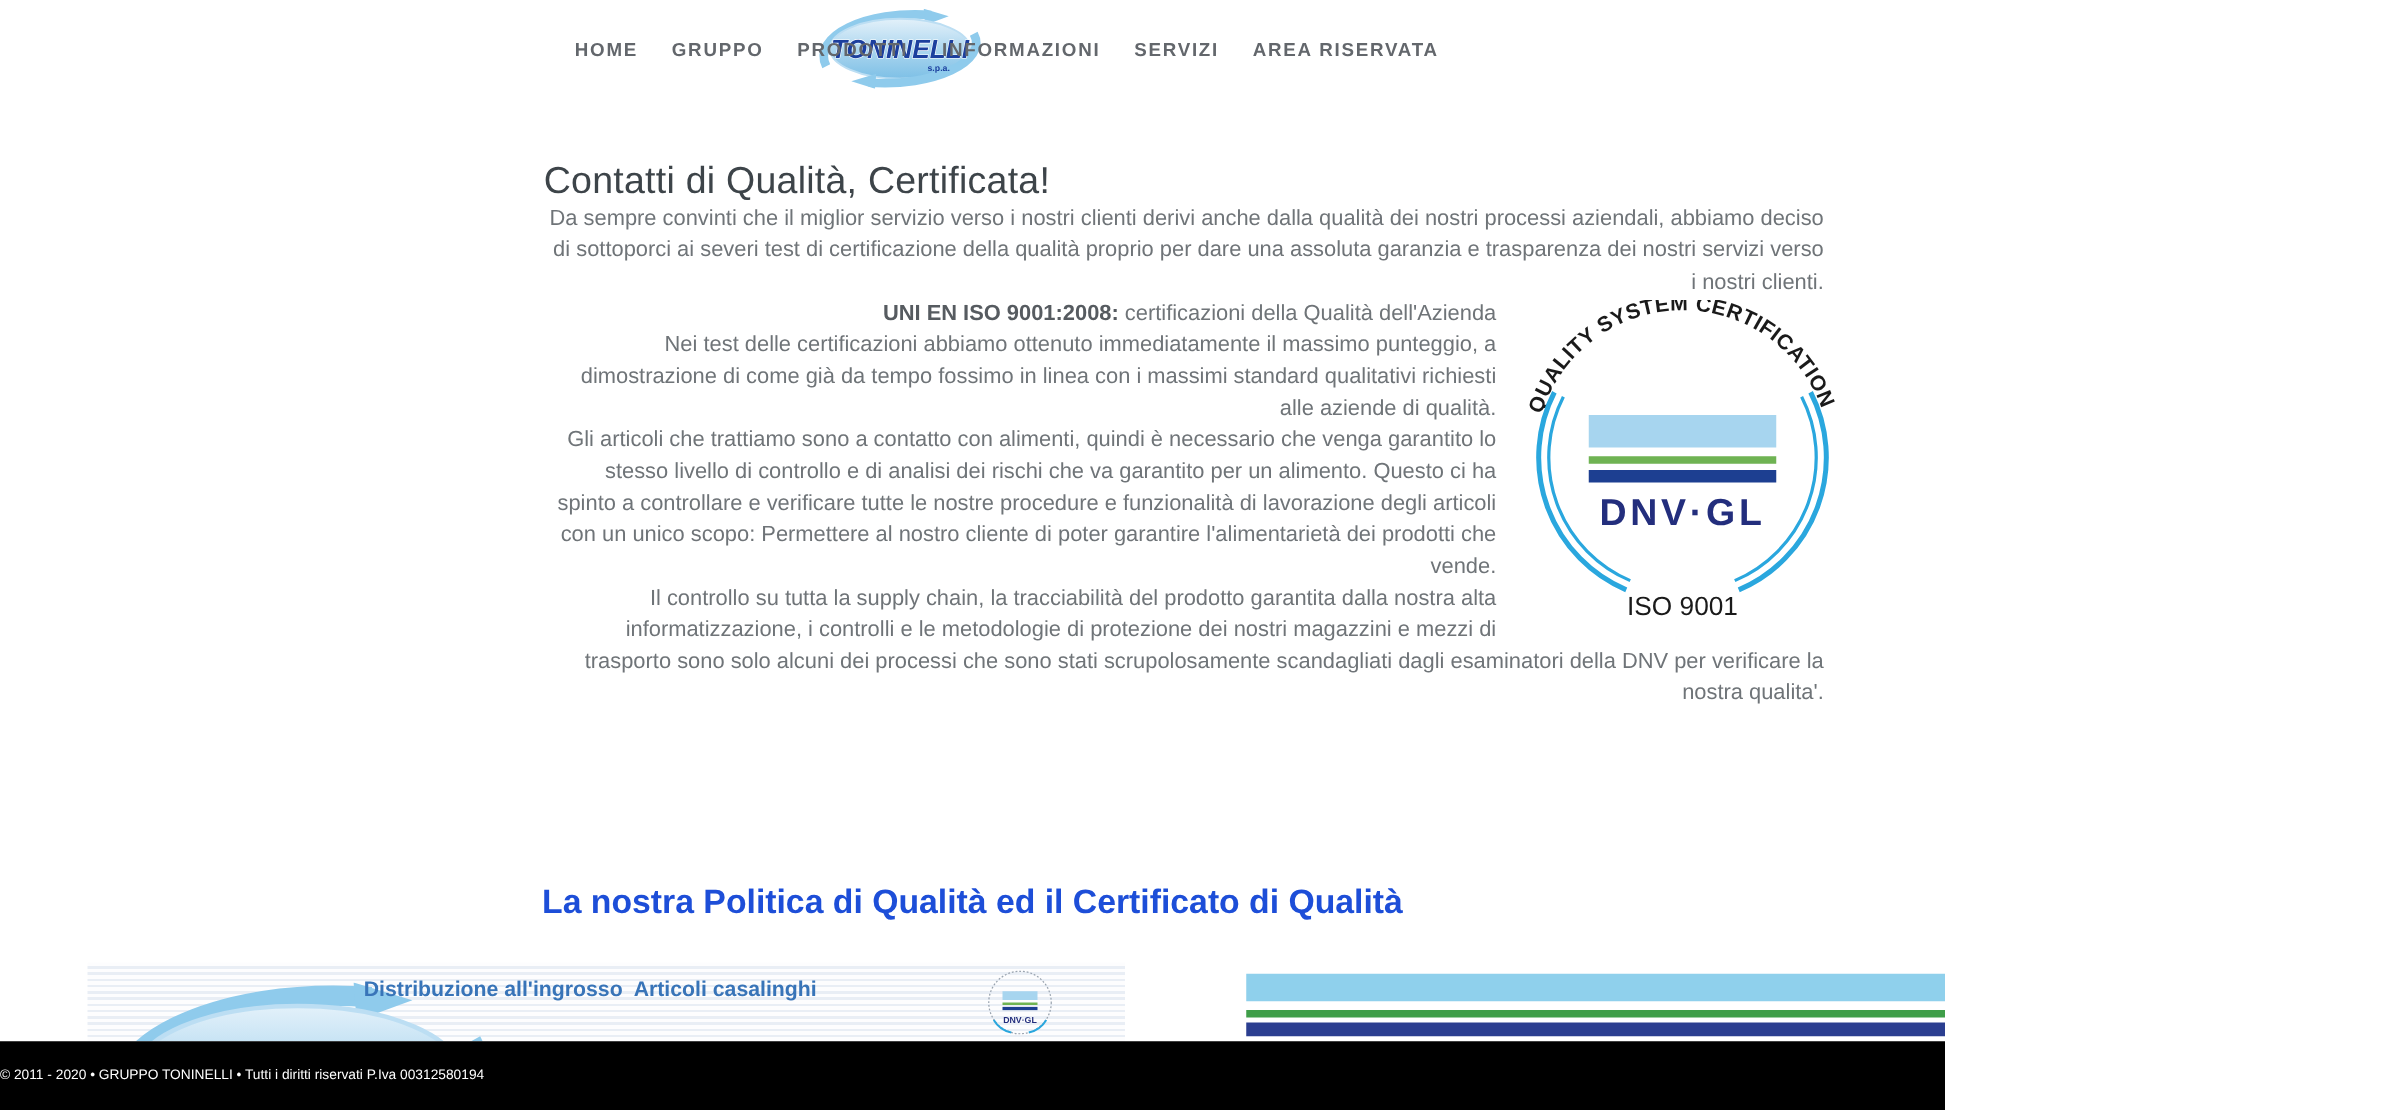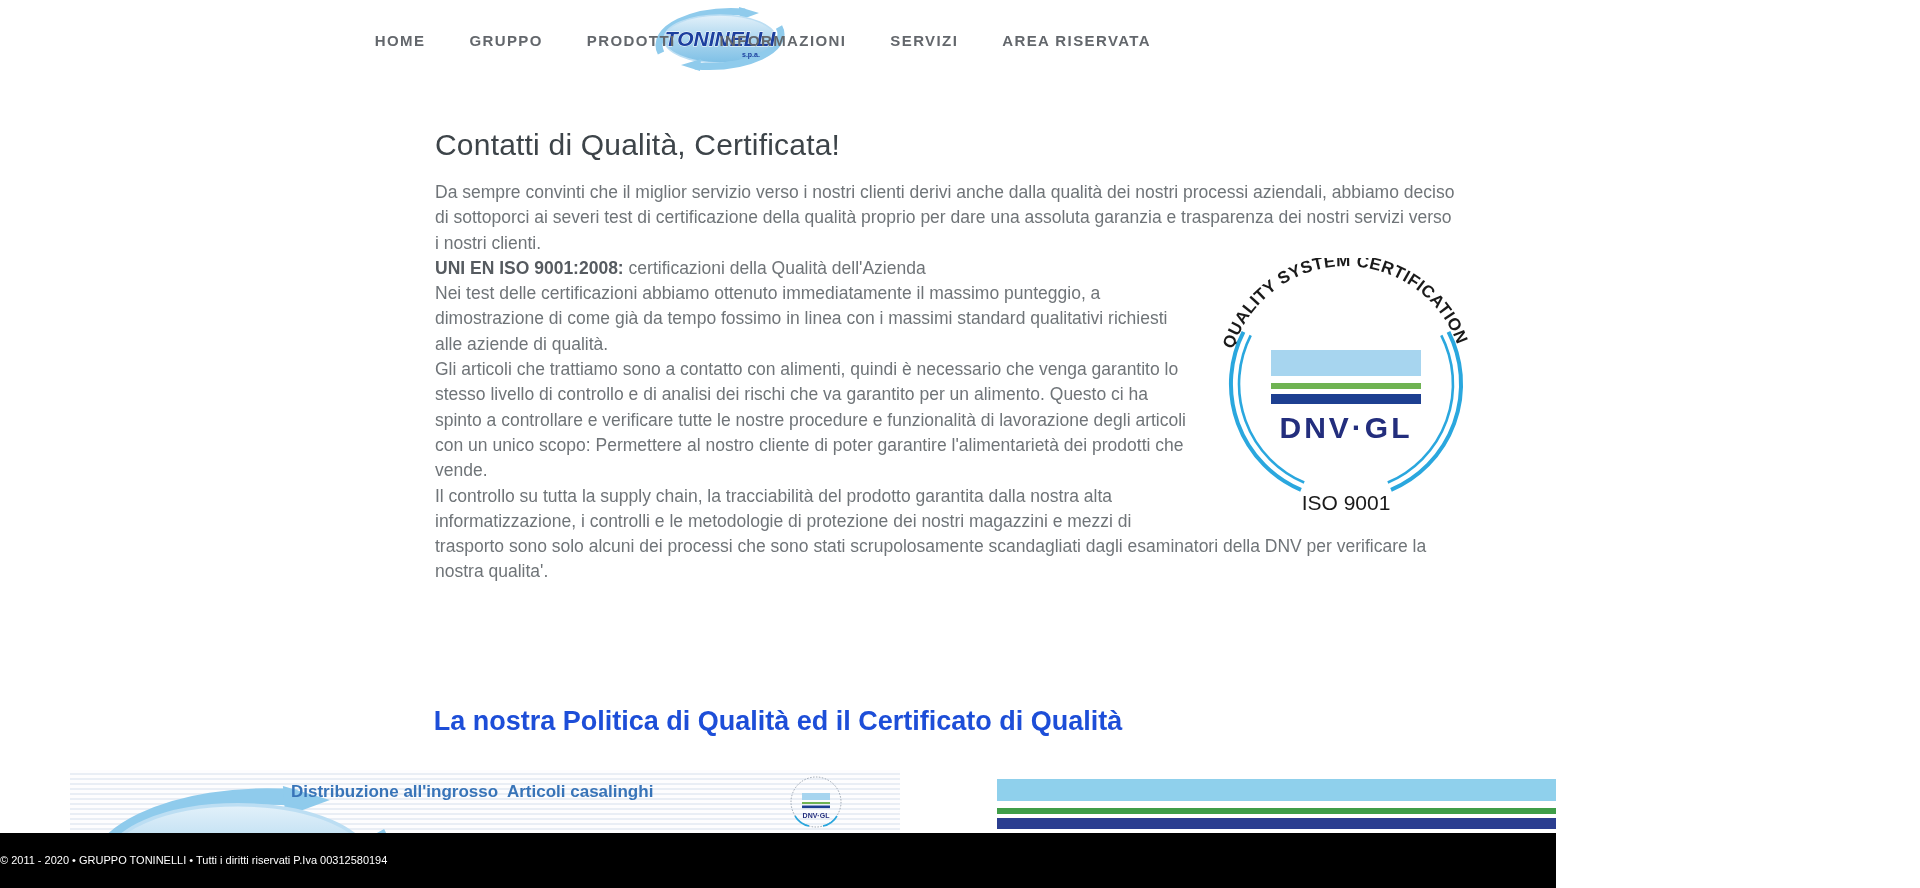--- a/index.html
+++ b/index.html
@@ -10,35 +10,34 @@
     height: 888px;
     overflow: hidden;
     background: #ffffff;
     font-family: "Liberation Sans", sans-serif;
   }
   
   .header { position: relative; height: 80px; background:#fff; }
   .logo { position: absolute; left: 645px; top: 7px; width: 150px; height: 64px; cursor: pointer; }
   .nav {
     position: absolute; right: 405px; top: 0; height: 80px;
-    display: flex; align-items: center; gap: 44px;
+    display: flex; align-items: center; gap: 27px;
   }
   .nav a {
     font-size: 15px; font-weight: 700; color: #63676c;
     letter-spacing: 1.4px; text-decoration: none; cursor: pointer; white-space: nowrap;
   }
   
   .content { width: 1024px; margin-left: 435px; }
   h1.title {
     margin-top: 48px;
     font-size: 30px; font-weight: 400; color: #3d4449; letter-spacing: 0.2px;
   }
   .bodytext {
-    margin-top: 18px;
-    font-size: 17.5px; line-height: 25.3px; color: #6f7478;
+    font-size: 17.5px; line-height: 25.3px; color: #6f7478; text-align: right;
   }
   .bodytext p { margin: 0; }
   .b { font-weight: 700; color: #565b60; }
   .dnv-float {
     float: right;
     width: 266px; height: 258px;
     margin: 2px -20px 8px 16px;
   }
   h2.section-title {
     position: absolute; left: 0; top: 706px; width: 100%;

